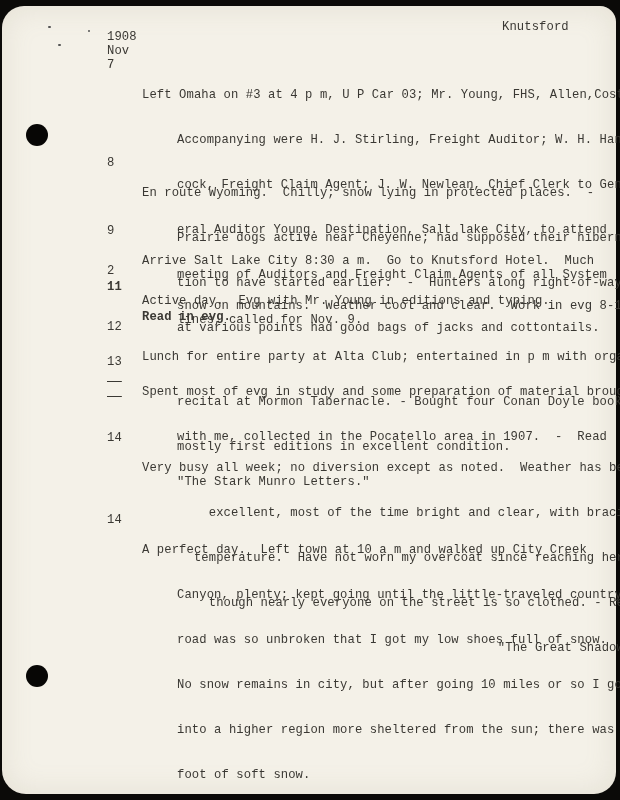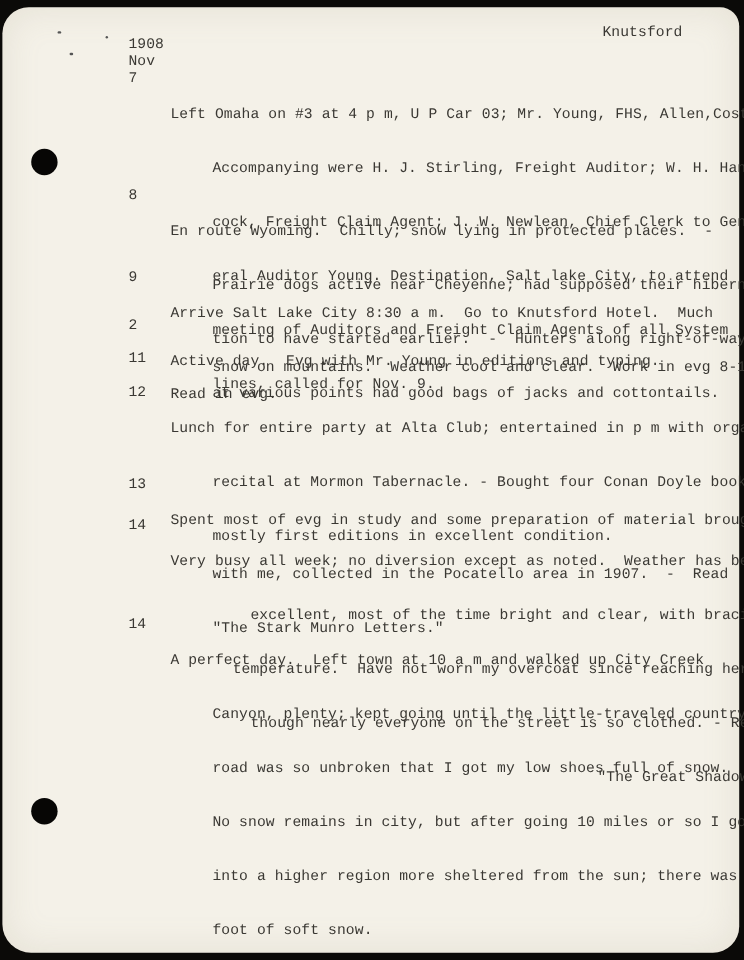--- a/index.html
+++ b/index.html
@@ -118,37 +118,37 @@
   </div>
 </div>
 
 <div class="entry text" style="top:264px;">
   <span class="day">2</span>
   <div class="lines">
     <span class="line">Active day.  Evg with Mr. Young in editions and typing.</span>
   </div>
 </div>
 
-<div class="entry text" style="top:292px;">
+<div class="entry text" style="top:280px;font-weight:bold;">
   <span class="day">11</span>
   <div class="lines">
     <span class="line">Read in evg.</span>
   </div>
 </div>
 
 <div class="entry text" style="top:320px;">
   <span class="day">12</span>
   <div class="lines">
     <span class="line">Lunch for entire party at Alta Club; entertained in p m with organ</span>
     <span class="line indent">recital at Mormon Tabernacle. - Bought four Conan Doyle books,</span>
     <span class="line indent">mostly first editions in excellent condition.</span>
   </div>
 </div>
 
-<div class="entry text" style="top:397px;">
+<div class="entry text" style="top:355px;text-decoration:underline;">
   <span class="day">13</span>
   <div class="lines">
     <span class="line">Spent most of evg in study and some preparation of material brought</span>
     <span class="line indent">with me, collected in the Pocatello area in 1907.  -  Read</span>
     <span class="line indent">"The Stark Munro Letters."</span>
   </div>
 </div>
 
 <div class="entry text" style="top:431px;text-align:right;">
   <span class="day">14</span>

